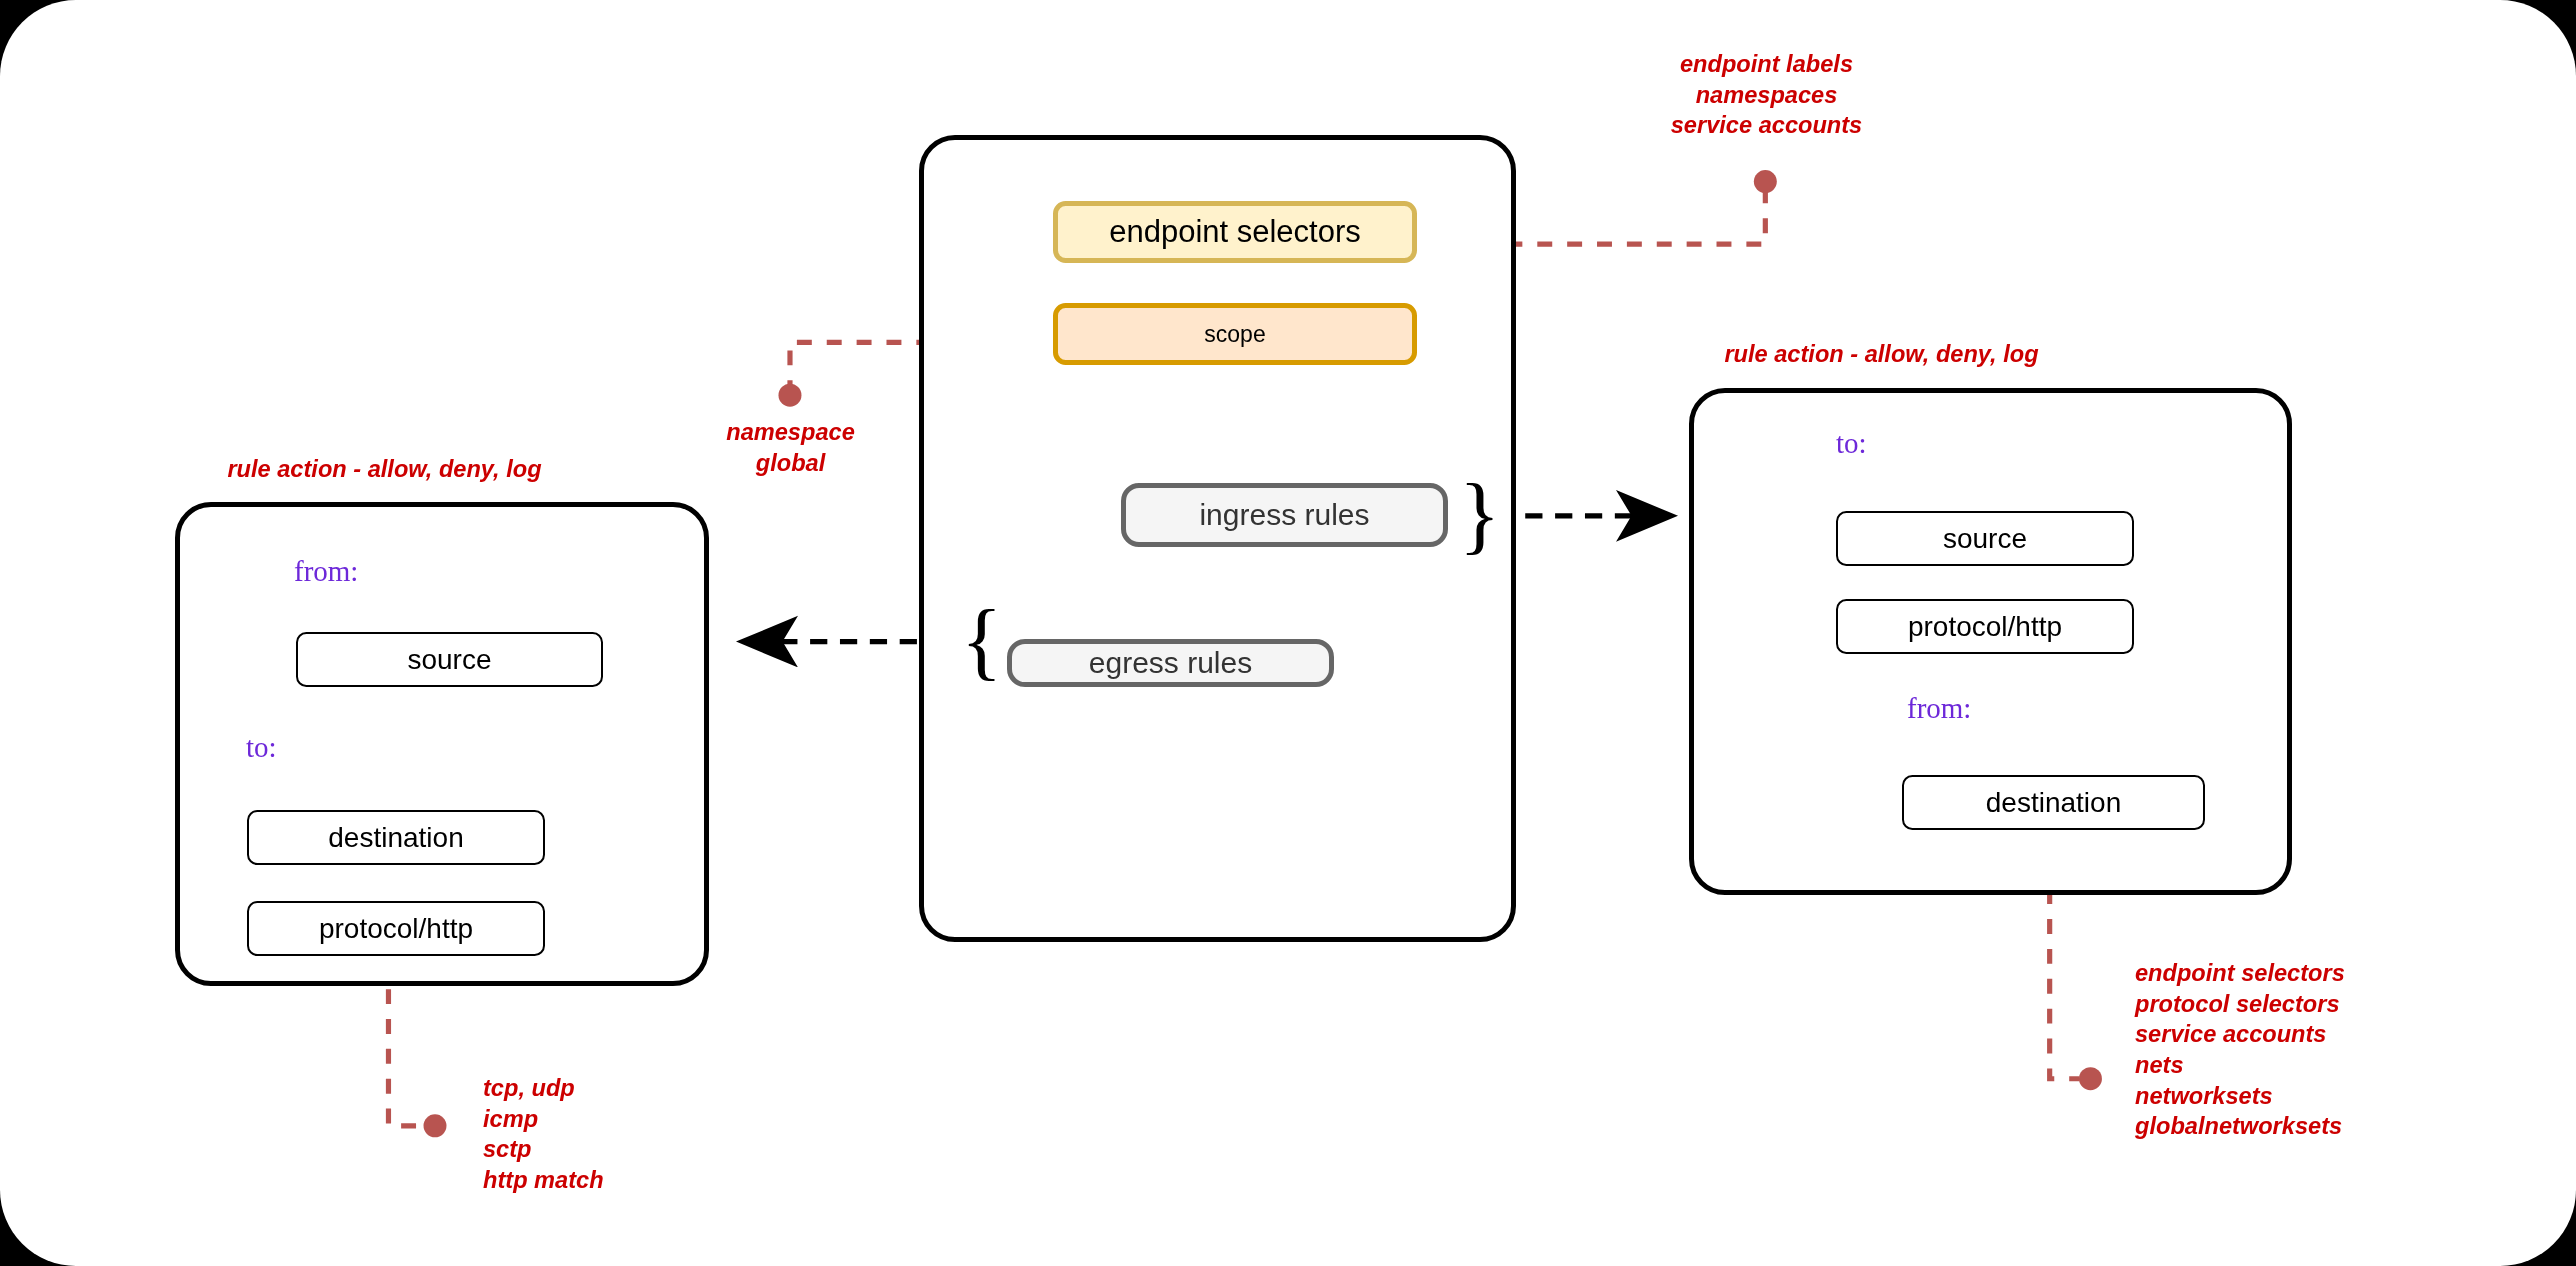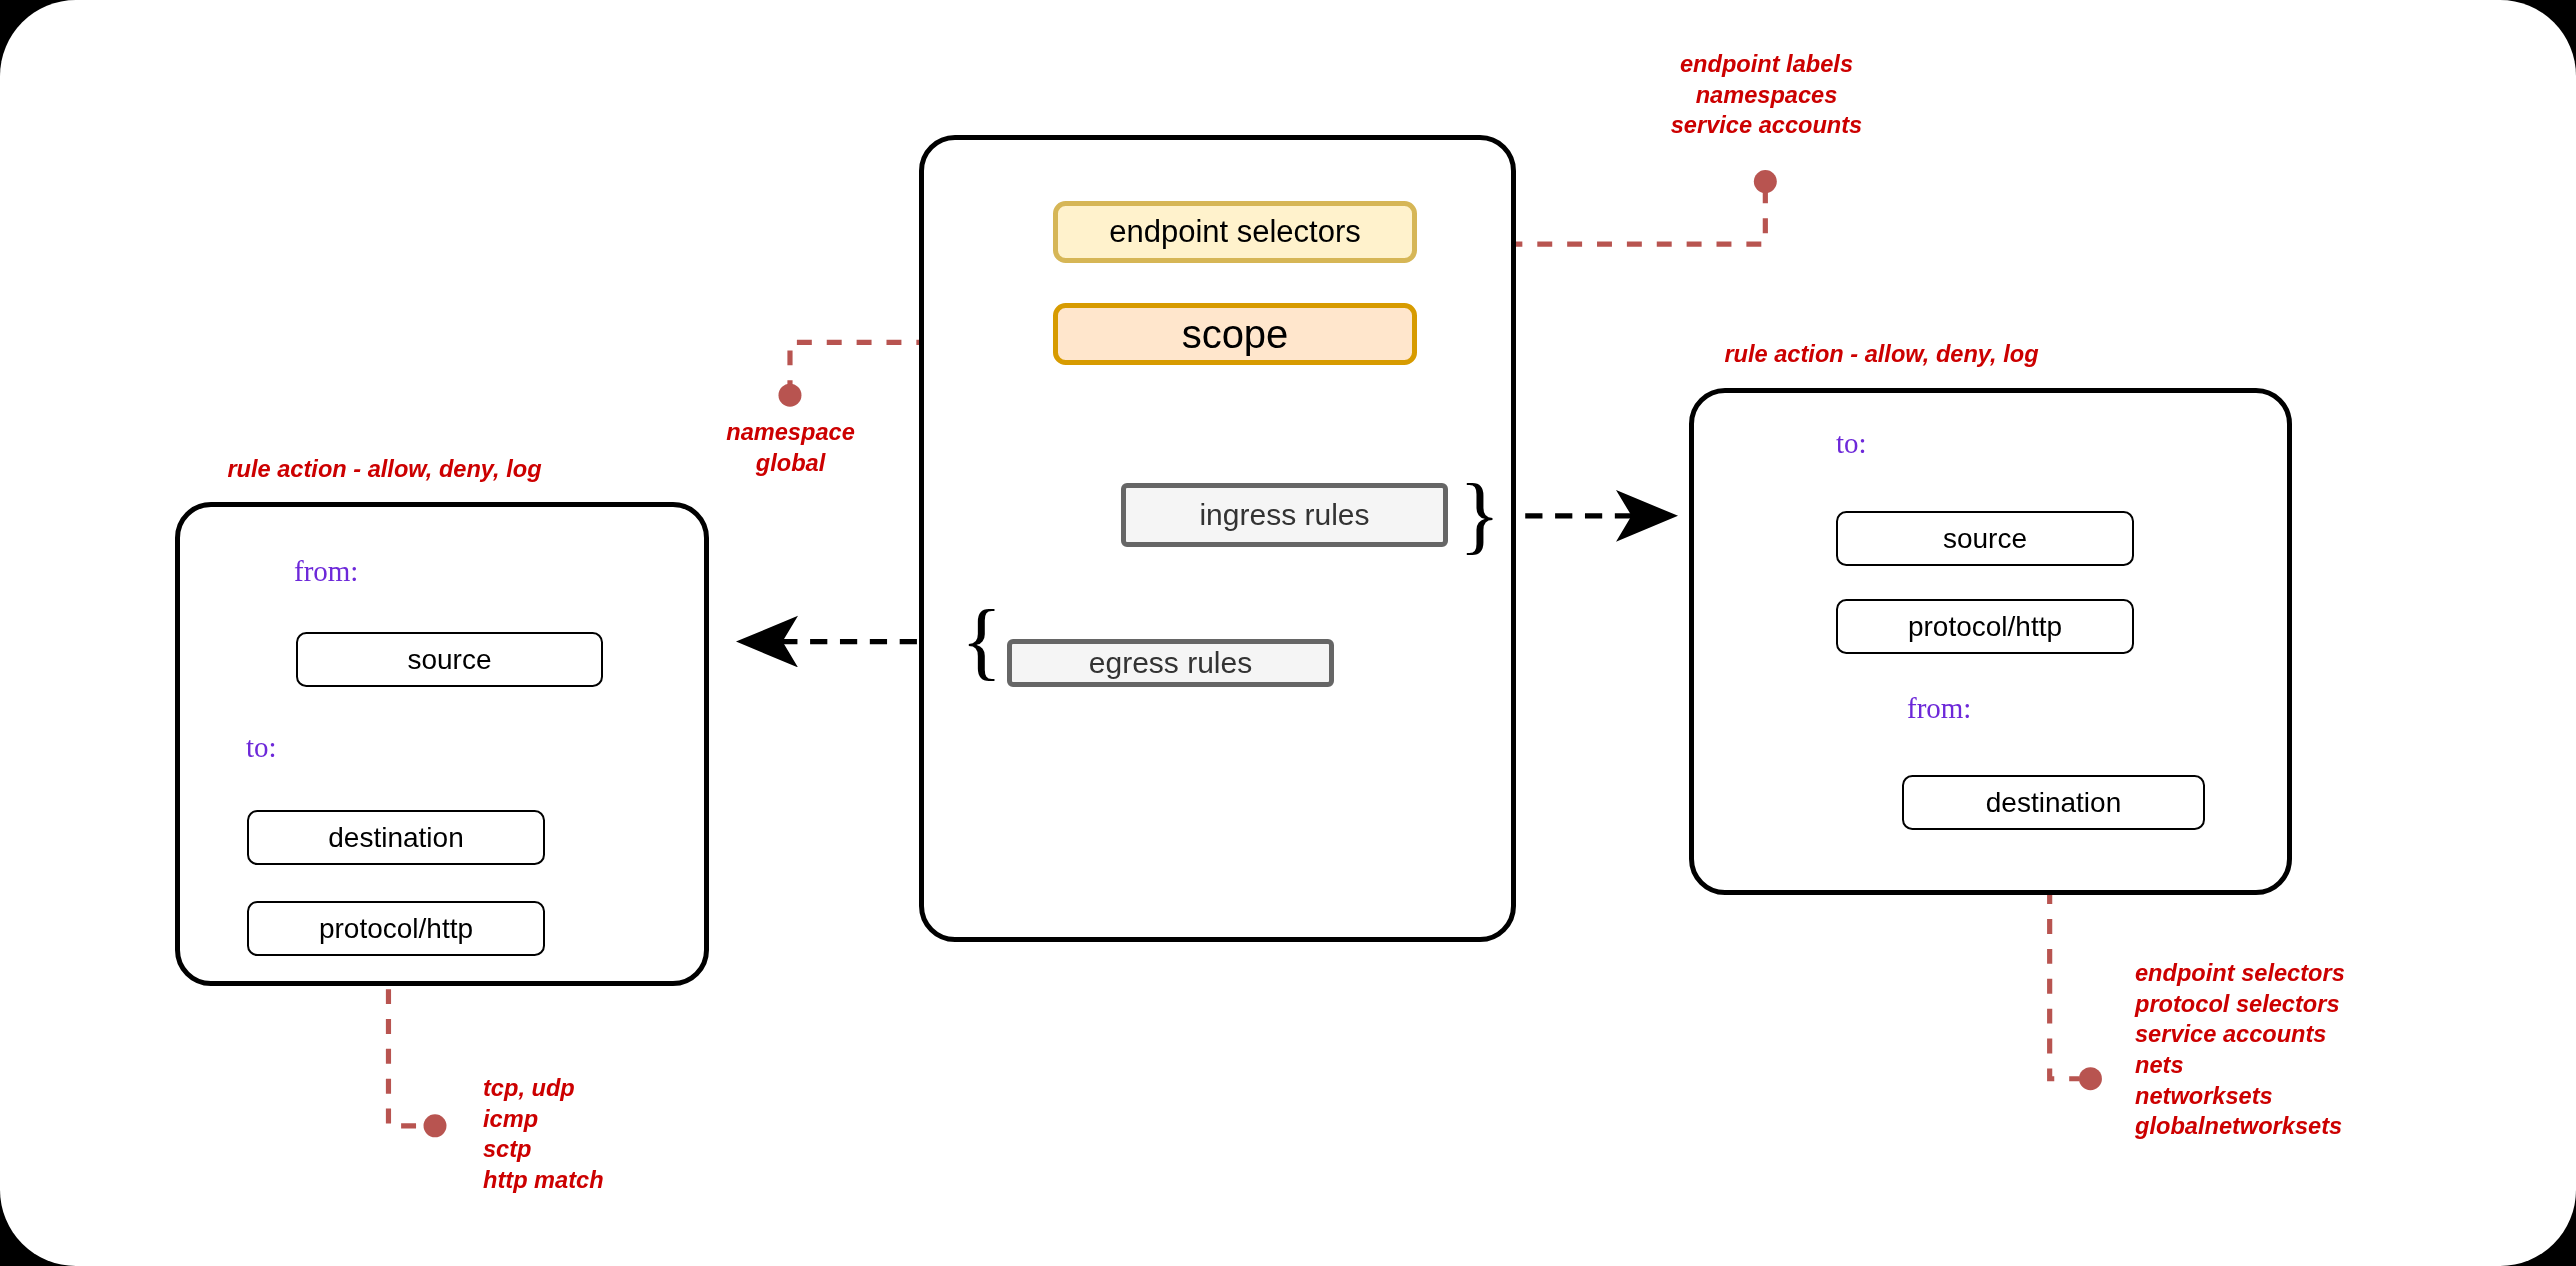--- a/index.html
+++ b/index.html
@@ -19,22 +19,22 @@
             font-size:28px;color:#000;white-space:nowrap;margin-top:30px;}
 
   
   .yellowbox{position:absolute;border:5.2px solid #d6b656;border-radius:12.6px;
              background:#fff2cc;box-sizing:border-box;
              display:flex;align-items:center;justify-content:center;
              font-size:31px;color:#000;white-space:nowrap;}
   .orangebox{position:absolute;border:5.2px solid #d79b00;border-radius:12.6px;
              background:#ffe6cc;box-sizing:border-box;
              display:flex;align-items:center;justify-content:center;
-             font-size:40px;color:#000;white-space:nowrap;}
-  .greybox{position:absolute;border:5.2px solid #666666;border-radius:6px;
+             font-size:23px;color:#000;white-space:nowrap;}
+  .greybox{position:absolute;border:5.2px solid #666666;border-radius:18px;
            background:#f5f5f5;box-sizing:border-box;
            display:flex;align-items:center;justify-content:center;
            font-size:30px;color:#333;white-space:nowrap;}
 
   
   .label{position:absolute;font-size:29px;color:#6d28d9;white-space:nowrap;font-family:Liberation Serif, serif;}
 
   
   .annot{position:absolute;color:#cc0000;font-size:23.6px;font-weight:bold;
          font-style:italic;line-height:1.30;white-space:nowrap;}

